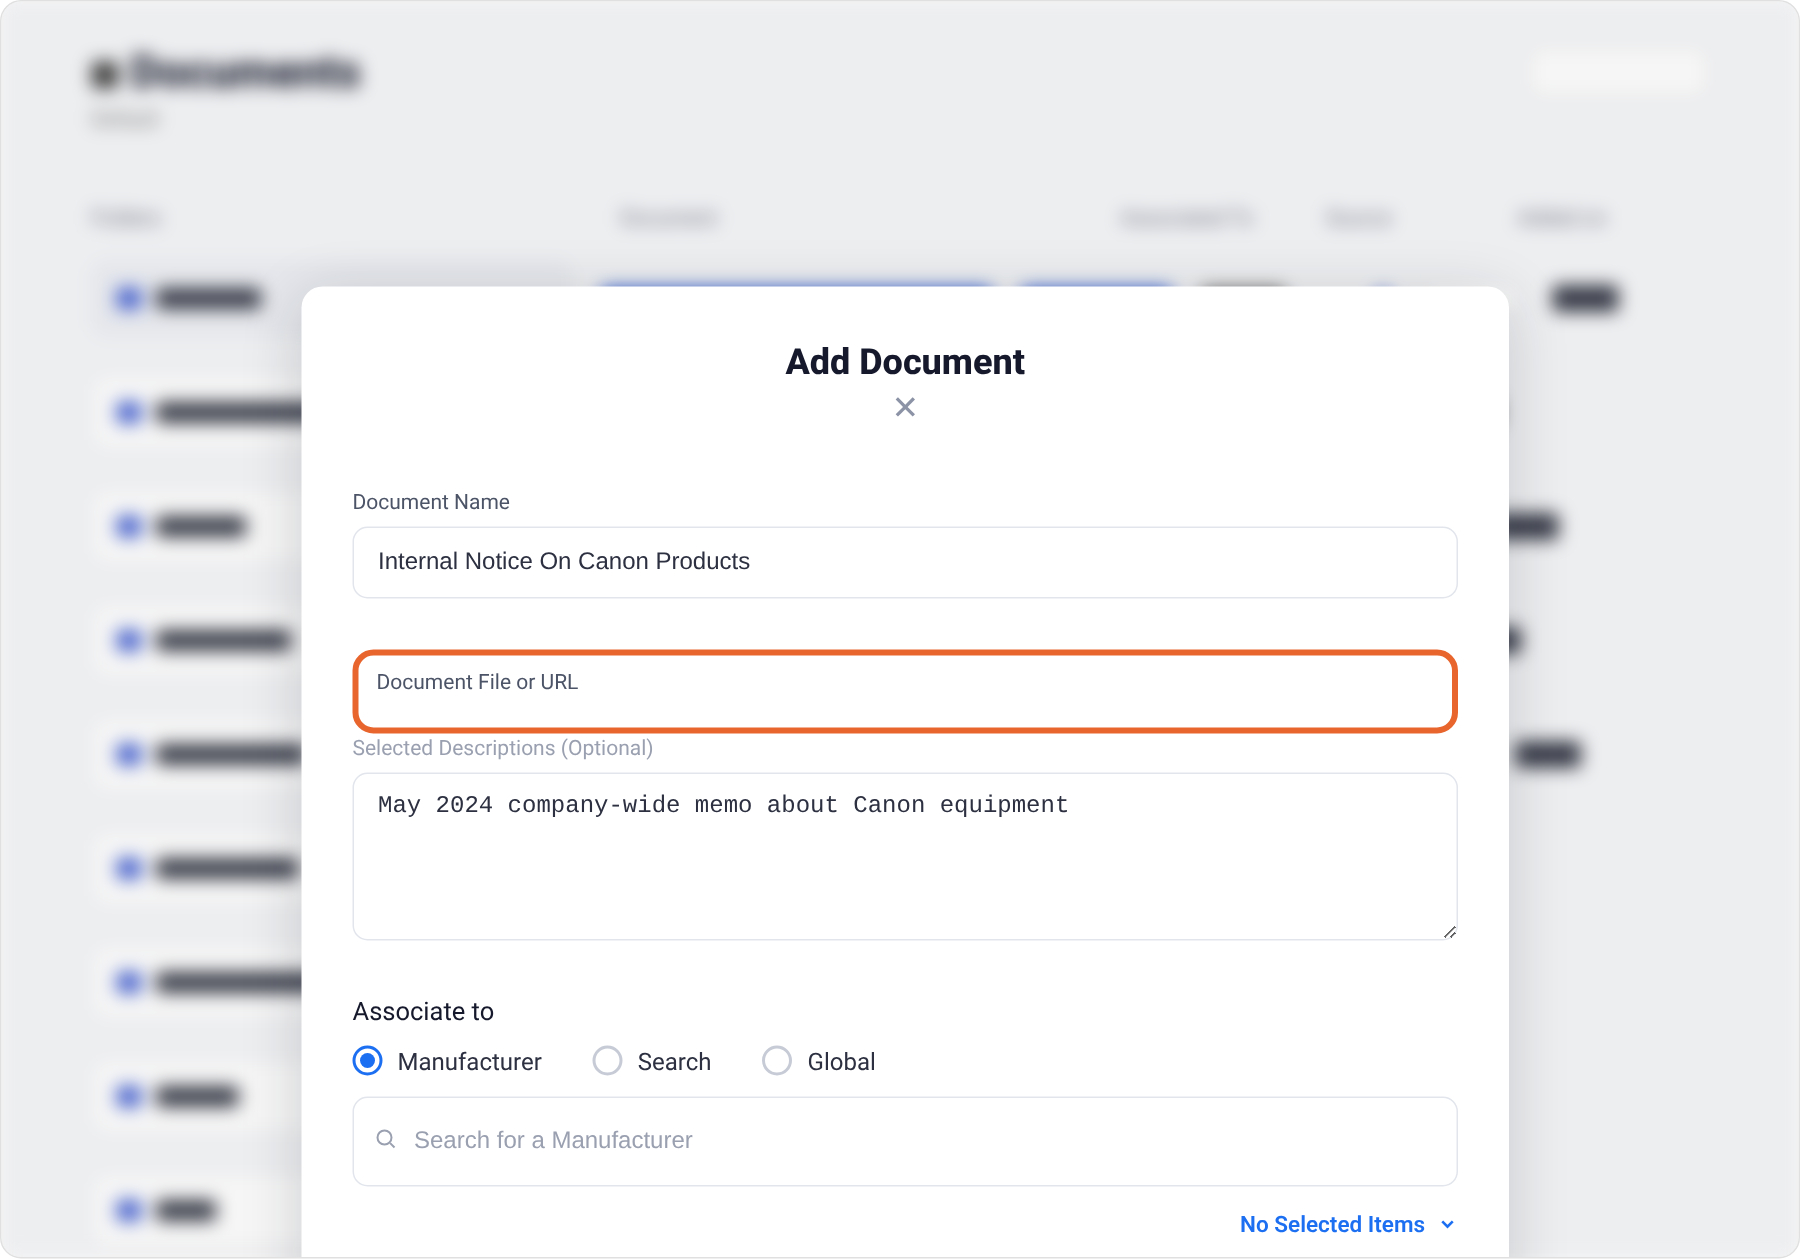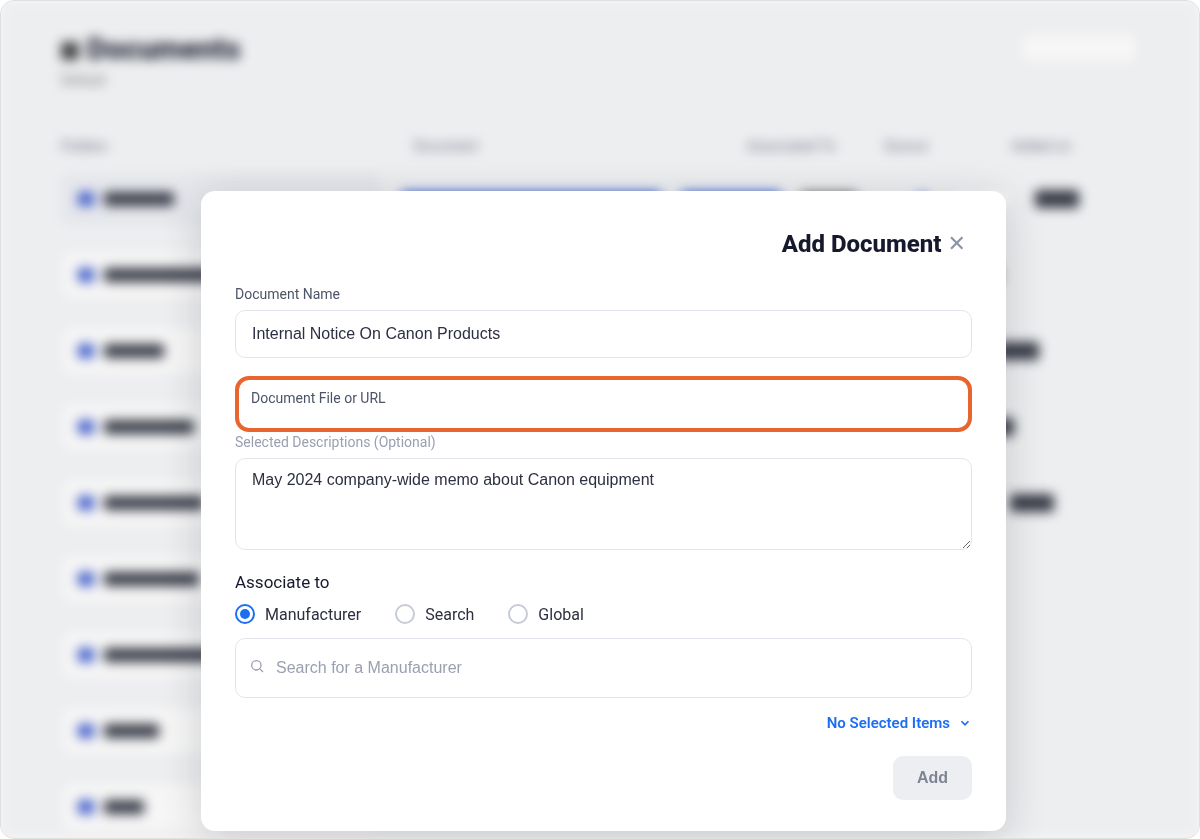--- a/index.html
+++ b/index.html
@@ -41,33 +41,33 @@
   .bg-row .dot { width:10px;height:10px;background:#2a5bd7;border-radius:50%; margin-left:40px;}
   .bg-row .act { width:44px;height:18px;background:#3a3d4a;border-radius:3px;}
 
   
   .overlay { position:absolute; inset:0; background: rgba(20,22,30,0.04); }
   .modal {
     position:absolute; left:200px; top:190px; width:805px; min-height:640px;
     background:#fff; border-radius:14px; box-shadow: 0 8px 40px rgba(20,25,40,0.18);
     padding: 36px 34px 6px 34px;
   }
-  .modal-head { display:flex; justify-content:flex-end; align-items:center; margin-bottom:25px;}
+  .modal-head { display:flex; justify-content:space-between; align-items:center; margin-bottom:38px;flex-direction:column;}
   .modal-title { font-size:24px; font-weight:800; color:#16192c; }
   .close-btn { background:none; border:none; font-size:22px; color:#8c93a6; cursor:pointer; padding:4px 6px;}
-  .field { margin-bottom:18px; }
+  .field { margin-bottom:34px; }
   .label { font-size:14px; color:#4c5467; margin-bottom:8px; display:block; }
   .label.muted { color:#9aa0b0; }
   .input {
     width:100%; height:48px; border:1px solid #e2e5ec; border-radius:10px;
     padding:0 16px; font-size:16px; color:#2c3040; outline:none; background:#fff;
   }
   .textarea {
-    width:100%; height:92px; border:1px solid #e2e5ec; border-radius:10px;
-    padding:12px 16px; font-size:16px; color:#2c3040; outline:none; resize:vertical; font-family:Liberation Sans, sans-serif;
+    width:100%; height:112px; border:1px solid #e2e5ec; border-radius:10px;
+    padding:12px 16px; font-size:16px; color:#2c3040; outline:none; resize:vertical; font-family:Liberation Mono, monospace;
   }
   
   .highlight-wrap {
     border:4px solid #e8652e; border-radius:14px; padding:10px 12px 14px 12px; margin-bottom:2px;
   }
   .file-row { display:flex; gap:0; }
   .file-row .input { border-top-right-radius:0; border-bottom-right-radius:0; border-right:none; }
   .select-file-btn {
     height:48px; padding:0 20px; border:1px solid #e2e5ec; border-left:1px solid #e2e5ec;
     border-radius:0 10px 10px 0; background:#fff; color:#3b4050; font-size:16px; cursor:pointer; white-space:nowrap;

